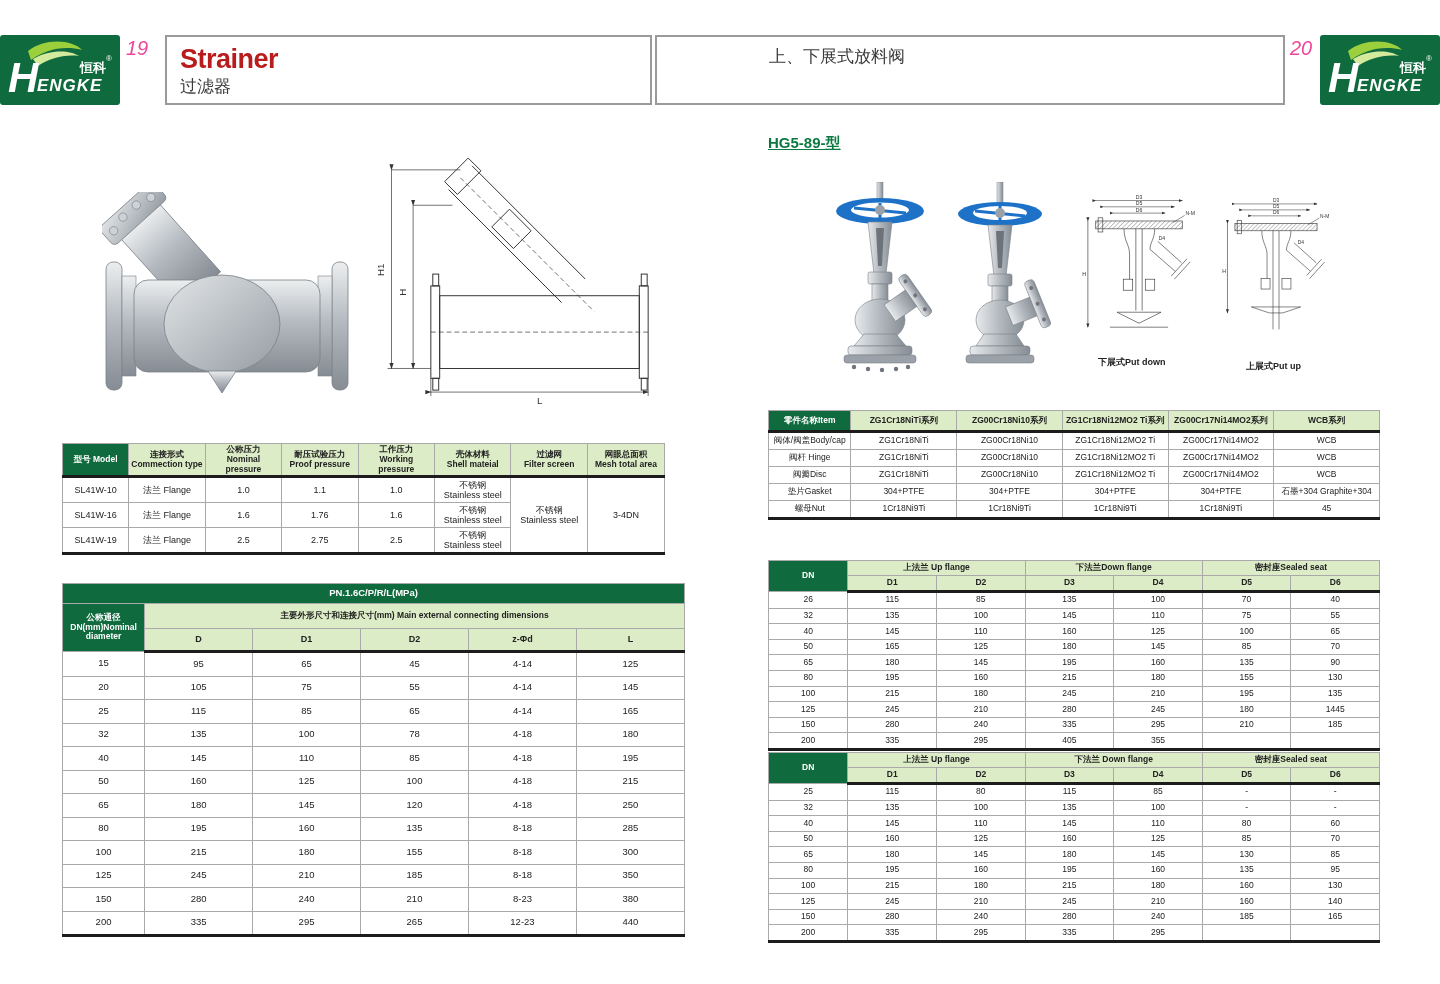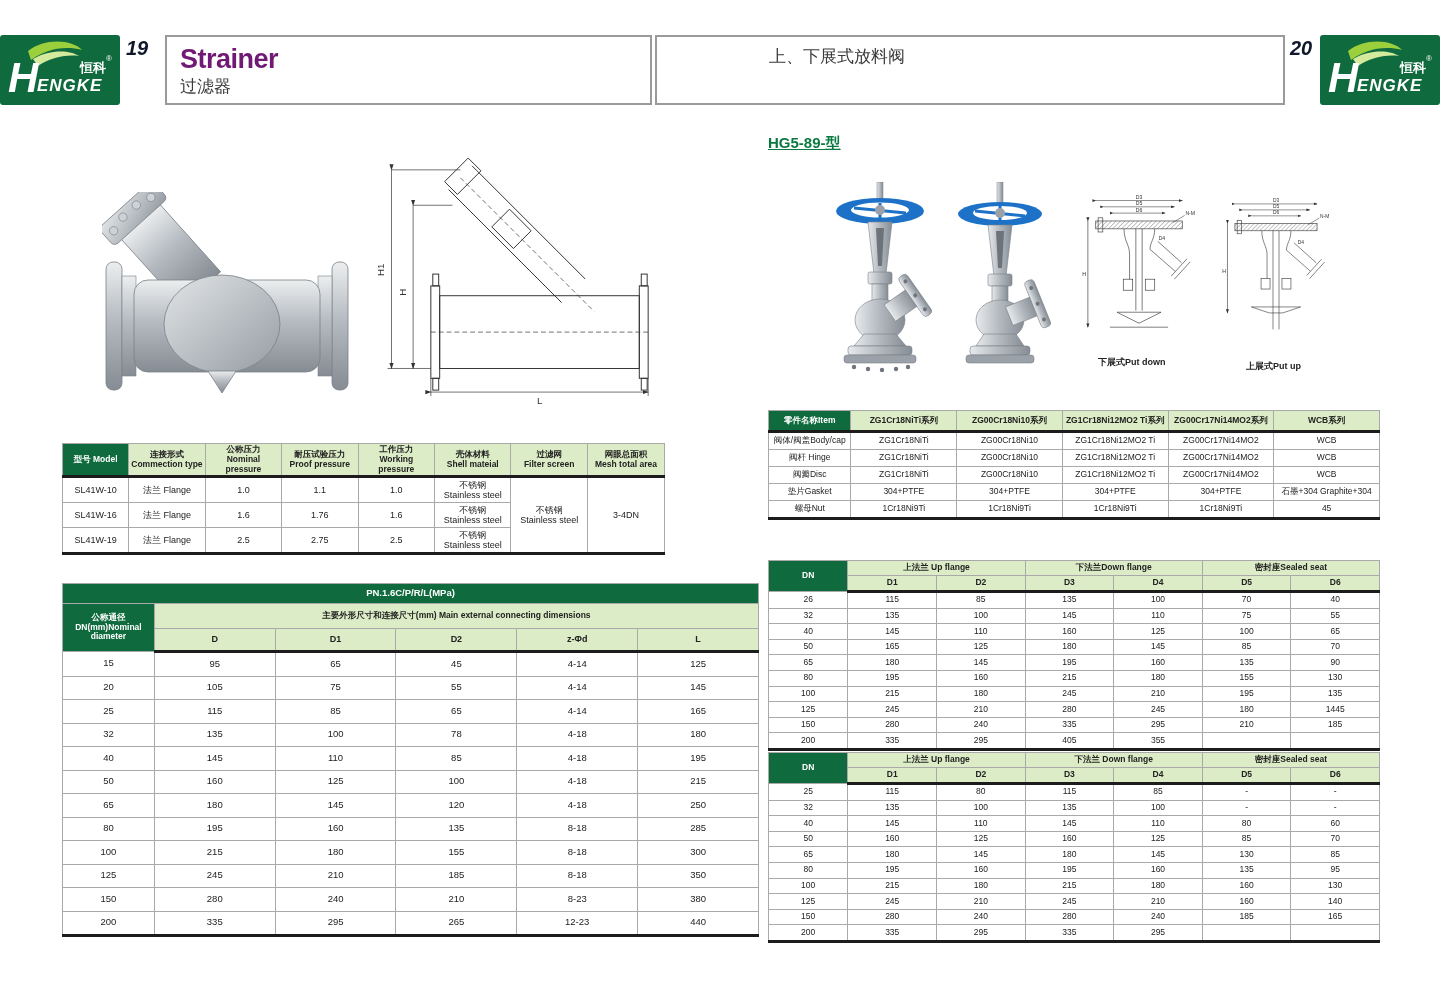--- a/index.html
+++ b/index.html
@@ -4,23 +4,23 @@
 <style>
   html,body{margin:0;padding:0;}
   body{width:1440px;height:984px;background:#fff;font-family:"Liberation Sans",sans-serif;}
   .page{position:relative;width:1440px;height:984px;background:#fff;overflow:hidden;}
 
   
   .hdr-box{position:absolute;top:35px;height:70px;box-sizing:border-box;}
   .logo{background:#0f6a3d;border-radius:3px;}
   .titlebox{background:#fff;border:2px solid #9a9a9a;}
   .tb-inner{padding-top:8px;}
-  .t-en{color:#701a75;font-weight:bold;font-size:27px;line-height:1.1;letter-spacing:-0.5px;}
+  .t-en{color:#b91c1c;font-weight:bold;font-size:27px;line-height:1.1;letter-spacing:-0.5px;}
   .t-zh{color:#3a3a3a;font-size:17px;line-height:1.2;margin-top:2px;}
-  .pagenum{position:absolute;top:37px;color:#0f172a;font-weight:bold;font-size:20px;font-style:italic;}
+  .pagenum{position:absolute;top:37px;color:#ec4899;font-weight:normal;font-size:20px;font-style:italic;}
 
   
   .leftpage{position:absolute;left:62px;top:120px;width:603px;height:860px;}
   .rightpage{position:absolute;left:768px;top:120px;width:612px;height:860px;}
 
   .fig{position:absolute;}
   .cap{position:absolute;font-size:9px;color:#222;font-weight:bold;}
 
   .sec{position:absolute;font-weight:bold;color:#0b7a41;white-space:nowrap;}
   .sec .zh{font-size:15px;letter-spacing:0.5px;}
@@ -31,21 +31,21 @@
   .tbl th,.tbl td{border:1px solid #a9a9a9;text-align:center;vertical-align:middle;
     padding:1px 2px;white-space:pre-line;line-height:1.15;color:#222;overflow:hidden;}
   .dk{background:#0f6a3d;color:#fff !important;font-weight:bold;}
   .lt{background:#dcecc6;color:#1c1c1c;font-weight:bold;}
   tr.thick th{border-bottom:3px solid #1c1c1c;}
 
   #tech-table{left:0;top:323px;width:603px;font-size:9px;}
   #tech-table thead th{font-size:8.5px;height:28px;}
   #tech-table tbody td{height:22px;font-size:9px;}
 
-  #dim-table{left:0;top:463px;width:697px;font-size:9.5px;}
+  #dim-table{left:0;top:463px;width:623px;font-size:9.5px;}
   #dim-table th.band{height:17px;font-size:9.5px;}
   #dim-table th{font-size:8.5px;}
   #dim-table th.grp{height:22px;}
   #dim-table th.colh{height:19px;font-size:9px;}
   #dim-table tbody td{height:20.5px;}
 
   #parts-table{left:0;top:290px;width:612px;font-size:8.5px;}
   #parts-table thead th{height:17px;}
   #parts-table tbody td{height:14px;}
 

